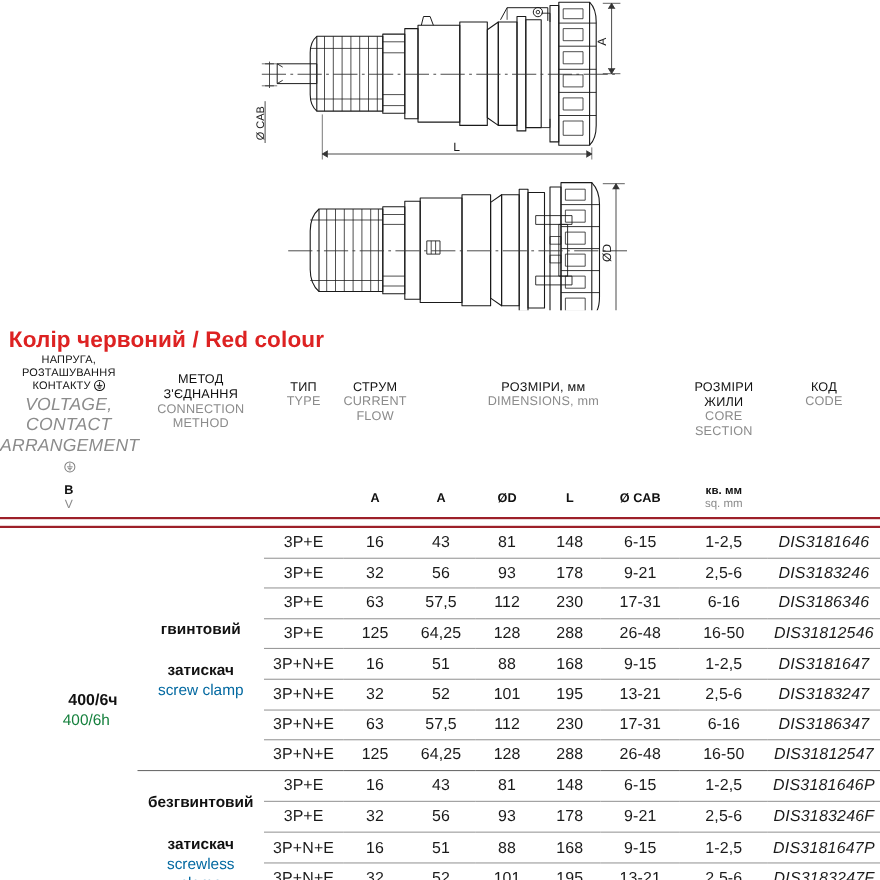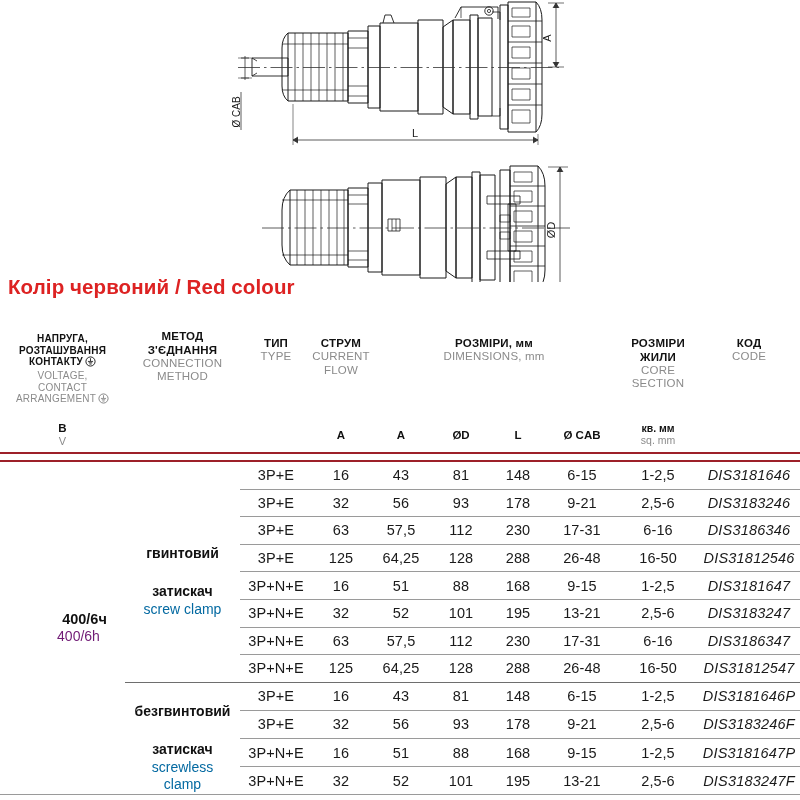--- a/index.html
+++ b/index.html
@@ -22,21 +22,21 @@
     left: 0; top: 0;
     width: 800px;
     height: 282px;
   }
   #drawings svg { display: block; }
 
   
   #title-bar {
     position: absolute;
     left: 8px;
-    top: 274px;
+    top: 296px;
     width: 784px;
     height: 26px;
   }
   #title-bar .title-text {
     font-size: 20.5px;
     font-weight: bold;
     color: #dd2222;
     letter-spacing: .1px;
     white-space: nowrap;
     line-height: 26px;
@@ -57,34 +57,34 @@
   }
 
   
   .hd-cell {
     text-align: center;
     vertical-align: bottom;
     padding-bottom: 2px;
     line-height: 1.16;
   }
   .hd-ua {
-    font-weight: bold;
+    font-weight: normal;
     font-size: 11.5px;
     color: #111111;
     letter-spacing: .2px;
     display: block;
   }
   .hd-en {
     font-size: 11.5px;
     color: #8b8b8b;
     display: block;
     letter-spacing: .2px;
   }
   .hd-ua.small { font-size: 10px; }
-  .hd-en.small { font-size: 10px; }
+  .hd-en.small { font-size: 16px; font-style: italic; }
   .earth {
     display: inline-block;
     vertical-align: -2px;
     margin-left: 2px;
   }
 
   
   .unit-cell {
     text-align: center;
     vertical-align: bottom;
@@ -141,21 +141,21 @@
   .voltage-ua {
     display: block;
     font-weight: bold;
     font-size: 14.5px;
     color: #111111;
     margin-left: 44px;
   }
   .voltage-en {
     display: block;
     font-size: 14px;
-    color: #701a75;
+    color: #15803d;
     padding-left: 32px;
   }
 
   .method-cell {
     text-align: center;
     vertical-align: middle;
     line-height: 1.28;
     padding: 0 6px;
   }
   .method-ua {

